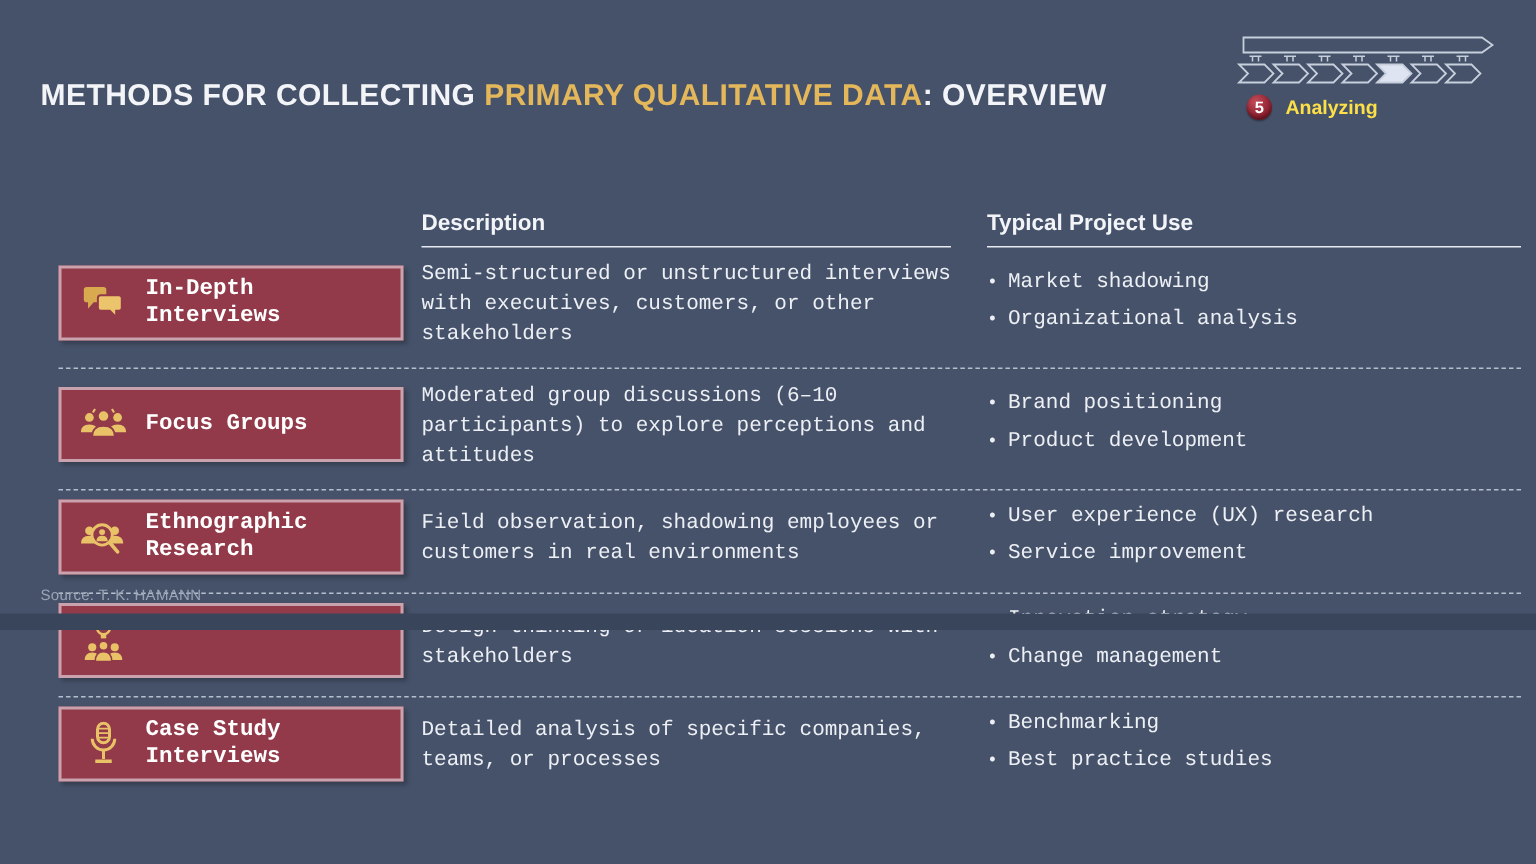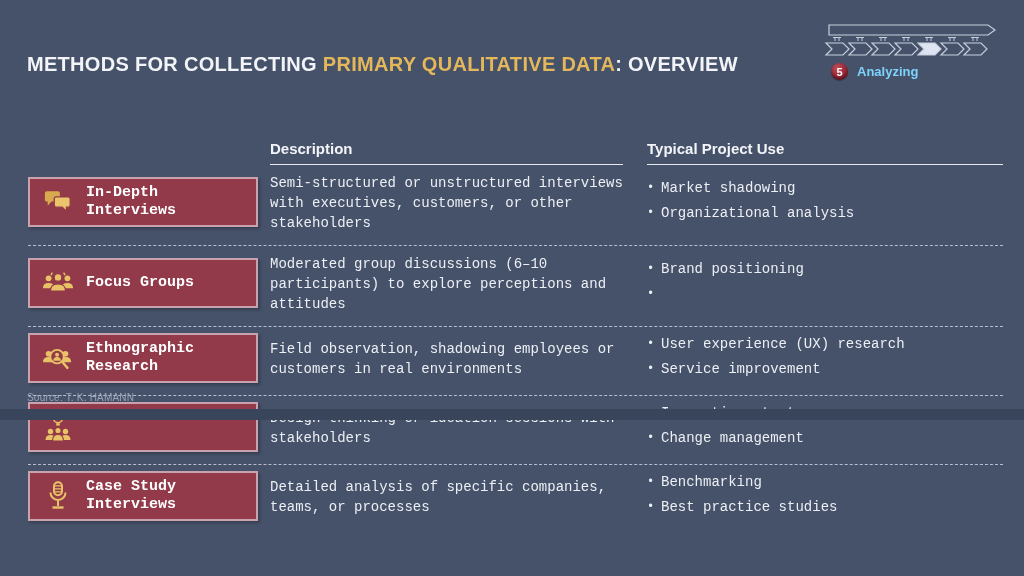--- a/index.html
+++ b/index.html
@@ -18,24 +18,24 @@
 
   
   .stage{position:absolute;top:24px;right:22px;width:178px;}
   .stage svg{display:block;}
   .stage-row{display:flex;align-items:center;gap:9px;margin-top:7px;margin-left:7px;}
   .badge{width:17px;height:17px;border-radius:50%;flex:0 0 17px;
          background:radial-gradient(circle at 35% 28%, #C24B59 0%, #8A1D2C 70%);
          box-shadow:inset 0 -2px 3px rgba(0,0,0,.35), 0 1px 1px rgba(0,0,0,.3);
          color:#FFFFFF;font-size:11px;font-weight:bold;
          display:flex;align-items:center;justify-content:center;}
-  .stage-text{color:#7dd3fc;font-weight:bold;font-size:13px;}
+  .stage-text{color:#fde047;font-weight:bold;font-size:13px;}
 
   
-  .tbl{position:absolute;left:28px;top:140px;width:975px;}
+  .tbl{position:absolute;left:39px;top:140px;width:975px;}
   .cols{display:flex;align-items:flex-start;}
   .col-method{flex:0 0 230px;width:230px;margin-right:12px;}
   .col-desc{flex:0 0 353px;width:353px;margin-right:24px;}
   .col-uses{flex:1;}
   .thead .col-desc,.thead .col-uses{
     font-size:15px;font-weight:bold;color:#F2F4F8;
     padding-bottom:7px;border-bottom:1.5px solid #E7EAF1;}
   .trow{display:flex;align-items:center;padding-top:6px;padding-bottom:12px;
         border-bottom:1px dashed #B6BFCF;font-family:Liberation Mono, monospace;}
   .trow:last-of-type{border-bottom:none;}
@@ -140,20 +140,21 @@
         </div>
       </div>
       <div class="col-desc desc-text">Moderated group discussions (6–10 participants) to explore perceptions and attitudes</div>
       <div class="col-uses">
         <div class="use-item">
             <span class="bullet">•</span>
             <span>Brand positioning</span>
           </div>
         <div class="use-item">
             <span class="bullet">•</span>
+            <span>Product development</span>
           </div>
       </div>
     </div>
 
     <div class="cols trow">
       <div class="col-method">
         <div class="method-box">
           <span class="method-icon">
             <svg width="32" height="27" viewBox="0 0 34 28">
               <g fill="#E9C267">

